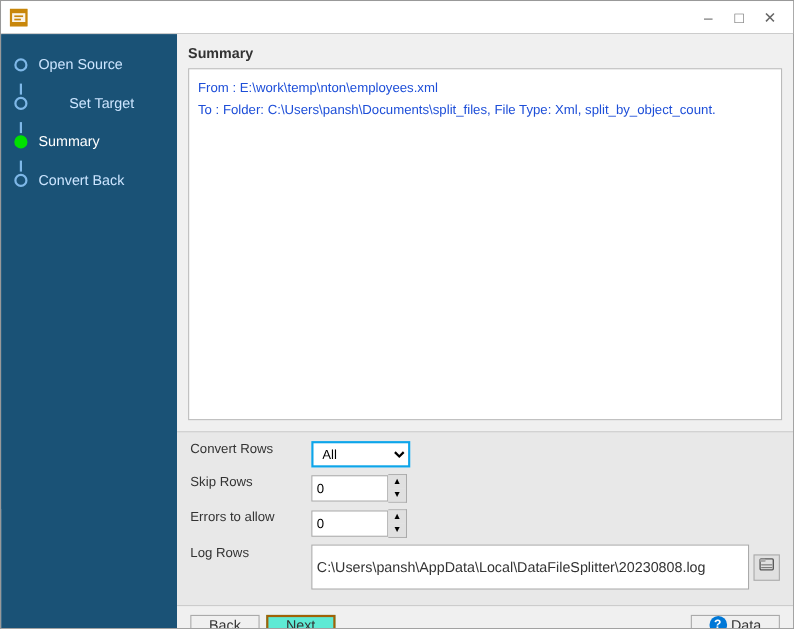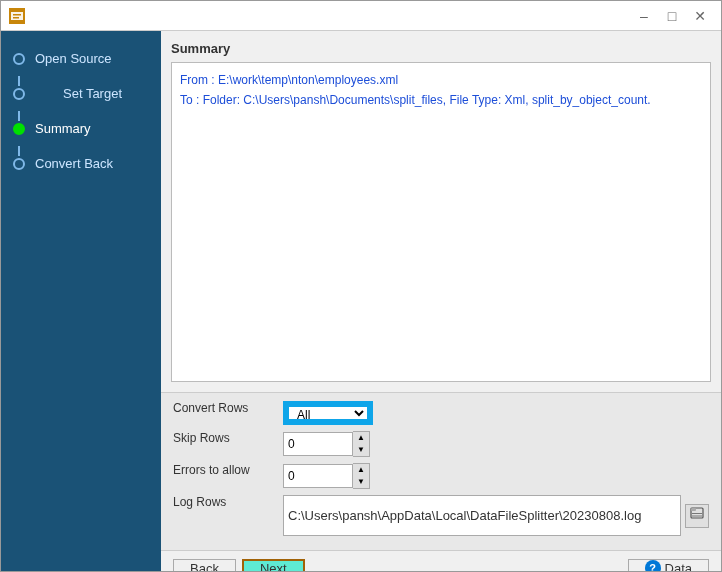--- a/index.html
+++ b/index.html
@@ -168,21 +168,21 @@
       color: #333;
       flex-shrink: 0;
     }
     .form-control {
       display: flex;
       align-items: center;
       gap: 4px;
     }
     select.input-field {
       height: 24px;
-      border: 6px solid #0ea5e9;
+      border: 2px solid #0ea5e9;
       background: white;
       font-size: 12px;
       padding: 0 4px;
       width: 90px;
       cursor: pointer;
     }
     .spinner-wrap {
       display: flex;
       align-items: center;
     }

